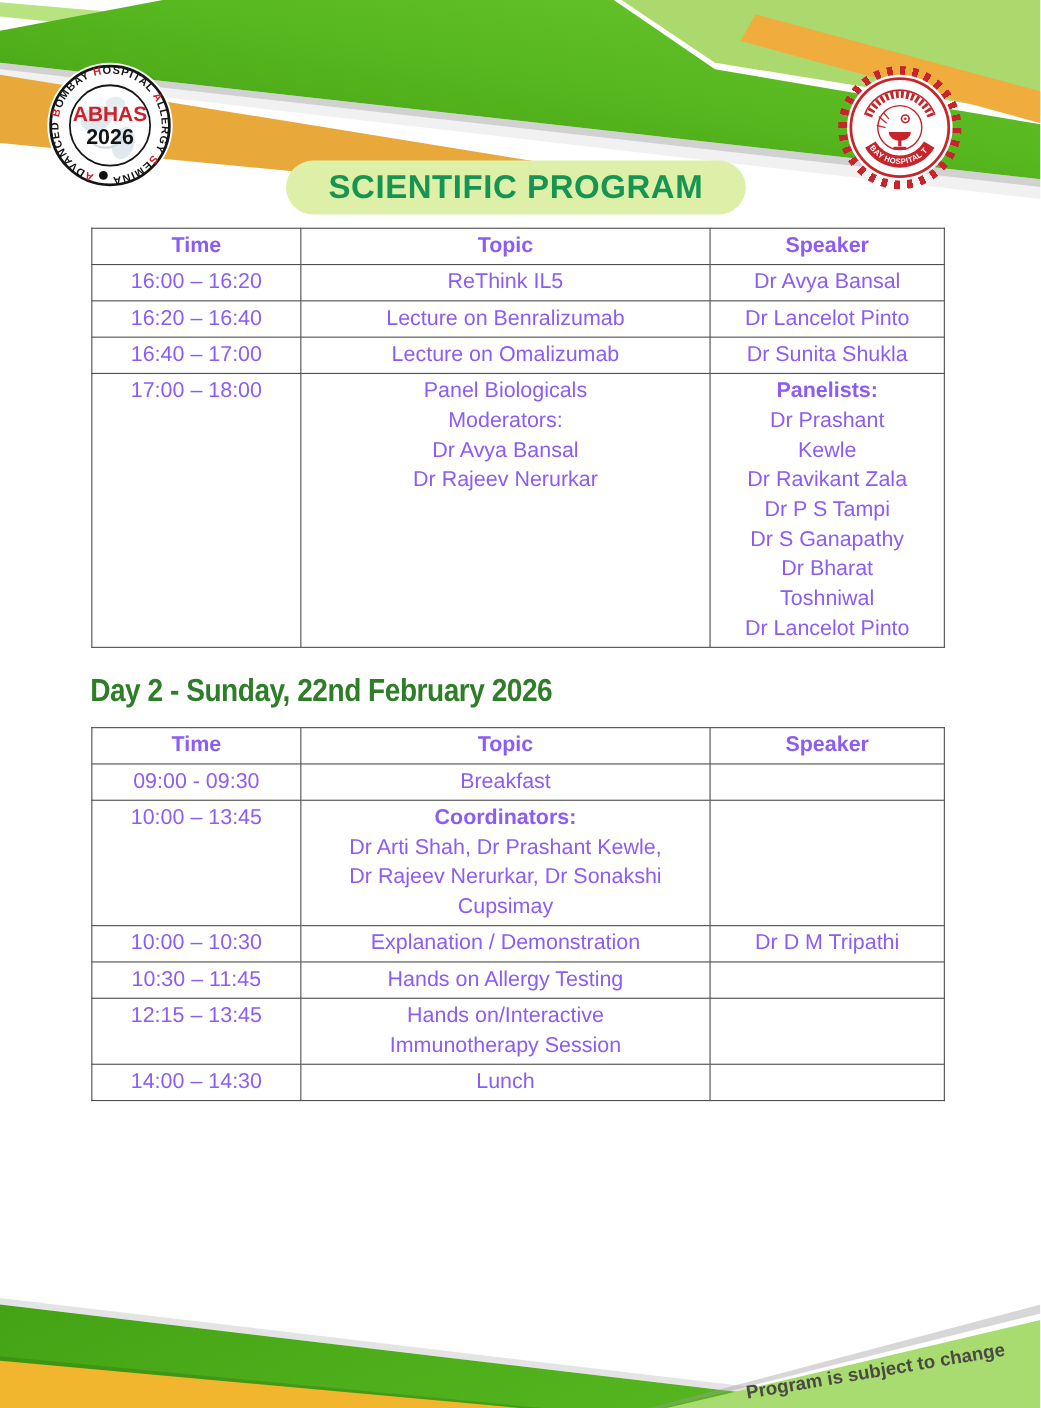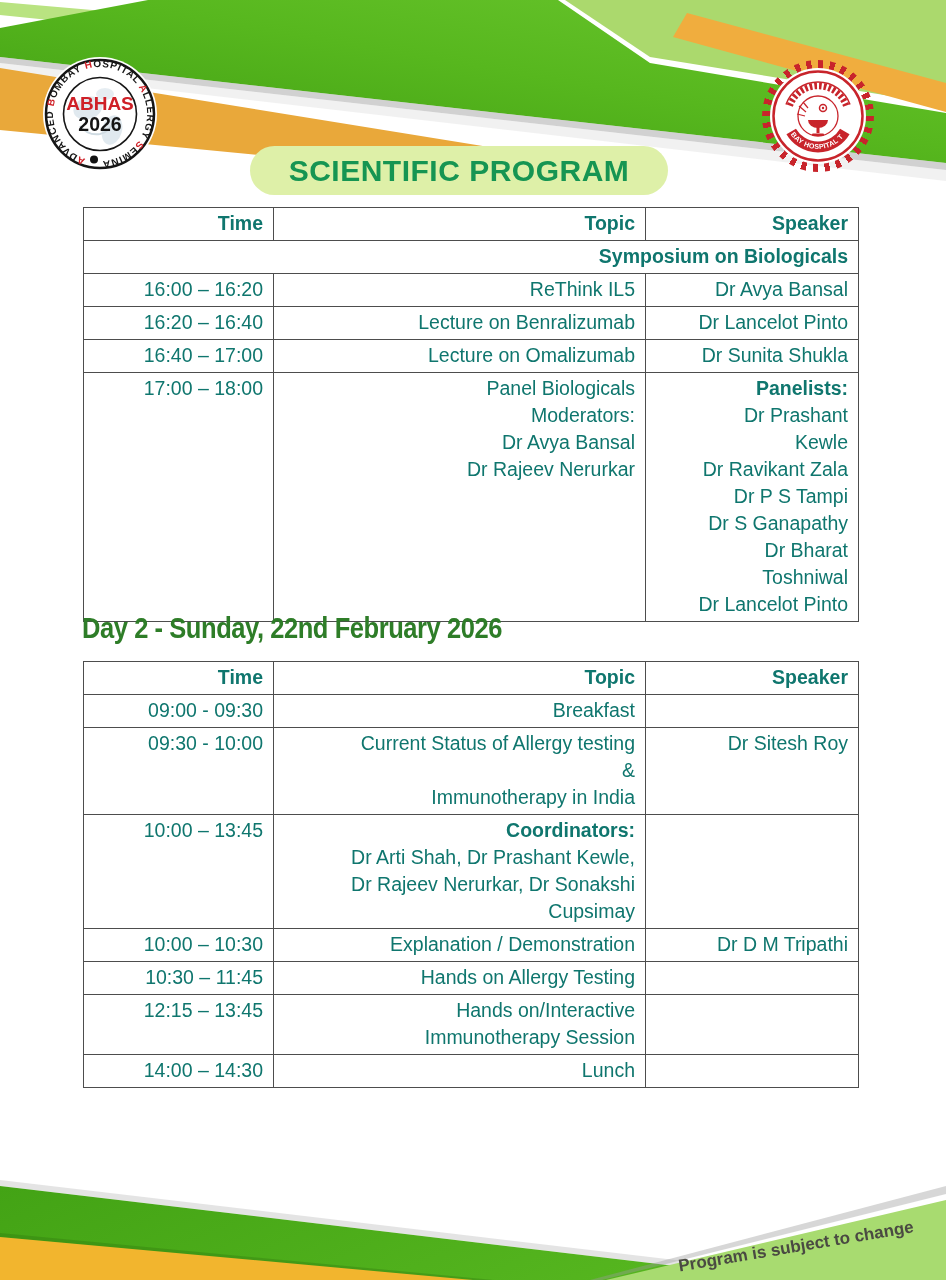--- a/index.html
+++ b/index.html
@@ -13,28 +13,28 @@
   
   .abhas{position:absolute;left:42px;top:56px;width:116px;height:116px;}
 
   
   .seal{position:absolute;left:762px;top:60px;width:112px;height:112px;border-radius:50%;
         background:repeating-conic-gradient(#c8242b 0deg 5.6deg, rgba(0,0,0,0) 5.6deg 12.857deg);}
   .seal-inner{position:absolute;inset:8px;border-radius:50%;background:#fff;}
   .seal-inner svg{position:absolute;inset:0;}
 
   
-  .title-pill{position:absolute;left:250px;top:146px;width:418px;height:49px;background:#def0a8;
+  .title-pill{position:absolute;left:260px;top:146px;width:418px;height:49px;background:#def0a8;
               border-radius:25px;display:flex;align-items:center;justify-content:center;}
   .title-pill span{font-size:30px;font-weight:700;color:#169552;letter-spacing:.5px;}
 
   
   table.sched{border-collapse:collapse;table-layout:fixed;width:775px;background:#fff;}
   .sched th,.sched td{border:1.5px solid #4d4d4d;padding:2px 10px 3px 10px;font-size:19.5px;
-                      line-height:27px;color:#0f766e;text-align:right;vertical-align:top;font-weight:400;}
+                      line-height:27px;color:#8b5cf6;text-align:center;vertical-align:top;font-weight:400;}
   .sched th{font-weight:700;}
   .sched .b{font-weight:700;}
   #day1-table-wrap{position:absolute;left:83px;top:207px;}
   #day2-table-wrap{position:absolute;left:83px;top:661px;}
 
   .day-heading{position:absolute;left:82px;top:612px;font-size:29px;font-weight:700;color:#2e7d28;
                letter-spacing:-.5px;transform:scaleX(.88);transform-origin:left center;white-space:nowrap;}
 
   .footer-note{position:absolute;left:650px;top:1237px;width:292px;transform:rotate(-9.5deg);
                transform-origin:center;font-size:17px;font-weight:700;color:#4a4a42;text-align:center;}
@@ -134,23 +134,20 @@
           <col style="width:372px">
           <col style="width:213px">
         </colgroup>
       <tbody id="day1-tbody">
           <tr>
             <th>Time</th>
             <th>Topic</th>
             <th>Speaker</th>
           </tr>
           <tr>
-            <td colspan="3" class="b">Symposium on Biologicals</td>
-          </tr>
-          <tr>
             <td>16:00 – 16:20</td>
             <td>
               <div>ReThink IL5</div>
             </td>
             <td>
               <div>Dr Avya Bansal</div>
             </td>
           </tr>
           <tr>
             <td>16:20 – 16:40</td>
@@ -208,31 +205,20 @@
             <th>Time</th>
             <th>Topic</th>
             <th>Speaker</th>
           </tr>
           <tr>
             <td>09:00 - 09:30</td>
             <td>
               <div>Breakfast</div>
             </td>
             <td></td>
-          </tr>
-          <tr>
-            <td>09:30 - 10:00</td>
-            <td>
-              <div>Current Status of Allergy testing</div>
-              <div>&amp;</div>
-              <div>Immunotherapy in India</div>
-            </td>
-            <td>
-              <div>Dr Sitesh Roy</div>
-            </td>
           </tr>
           <tr>
             <td>10:00 – 13:45</td>
             <td>
               <div class="b">Coordinators:</div>
               <div>Dr Arti Shah, Dr Prashant Kewle,</div>
               <div>Dr Rajeev Nerurkar, Dr Sonakshi</div>
               <div>Cupsimay</div>
             </td>
             <td></td>

